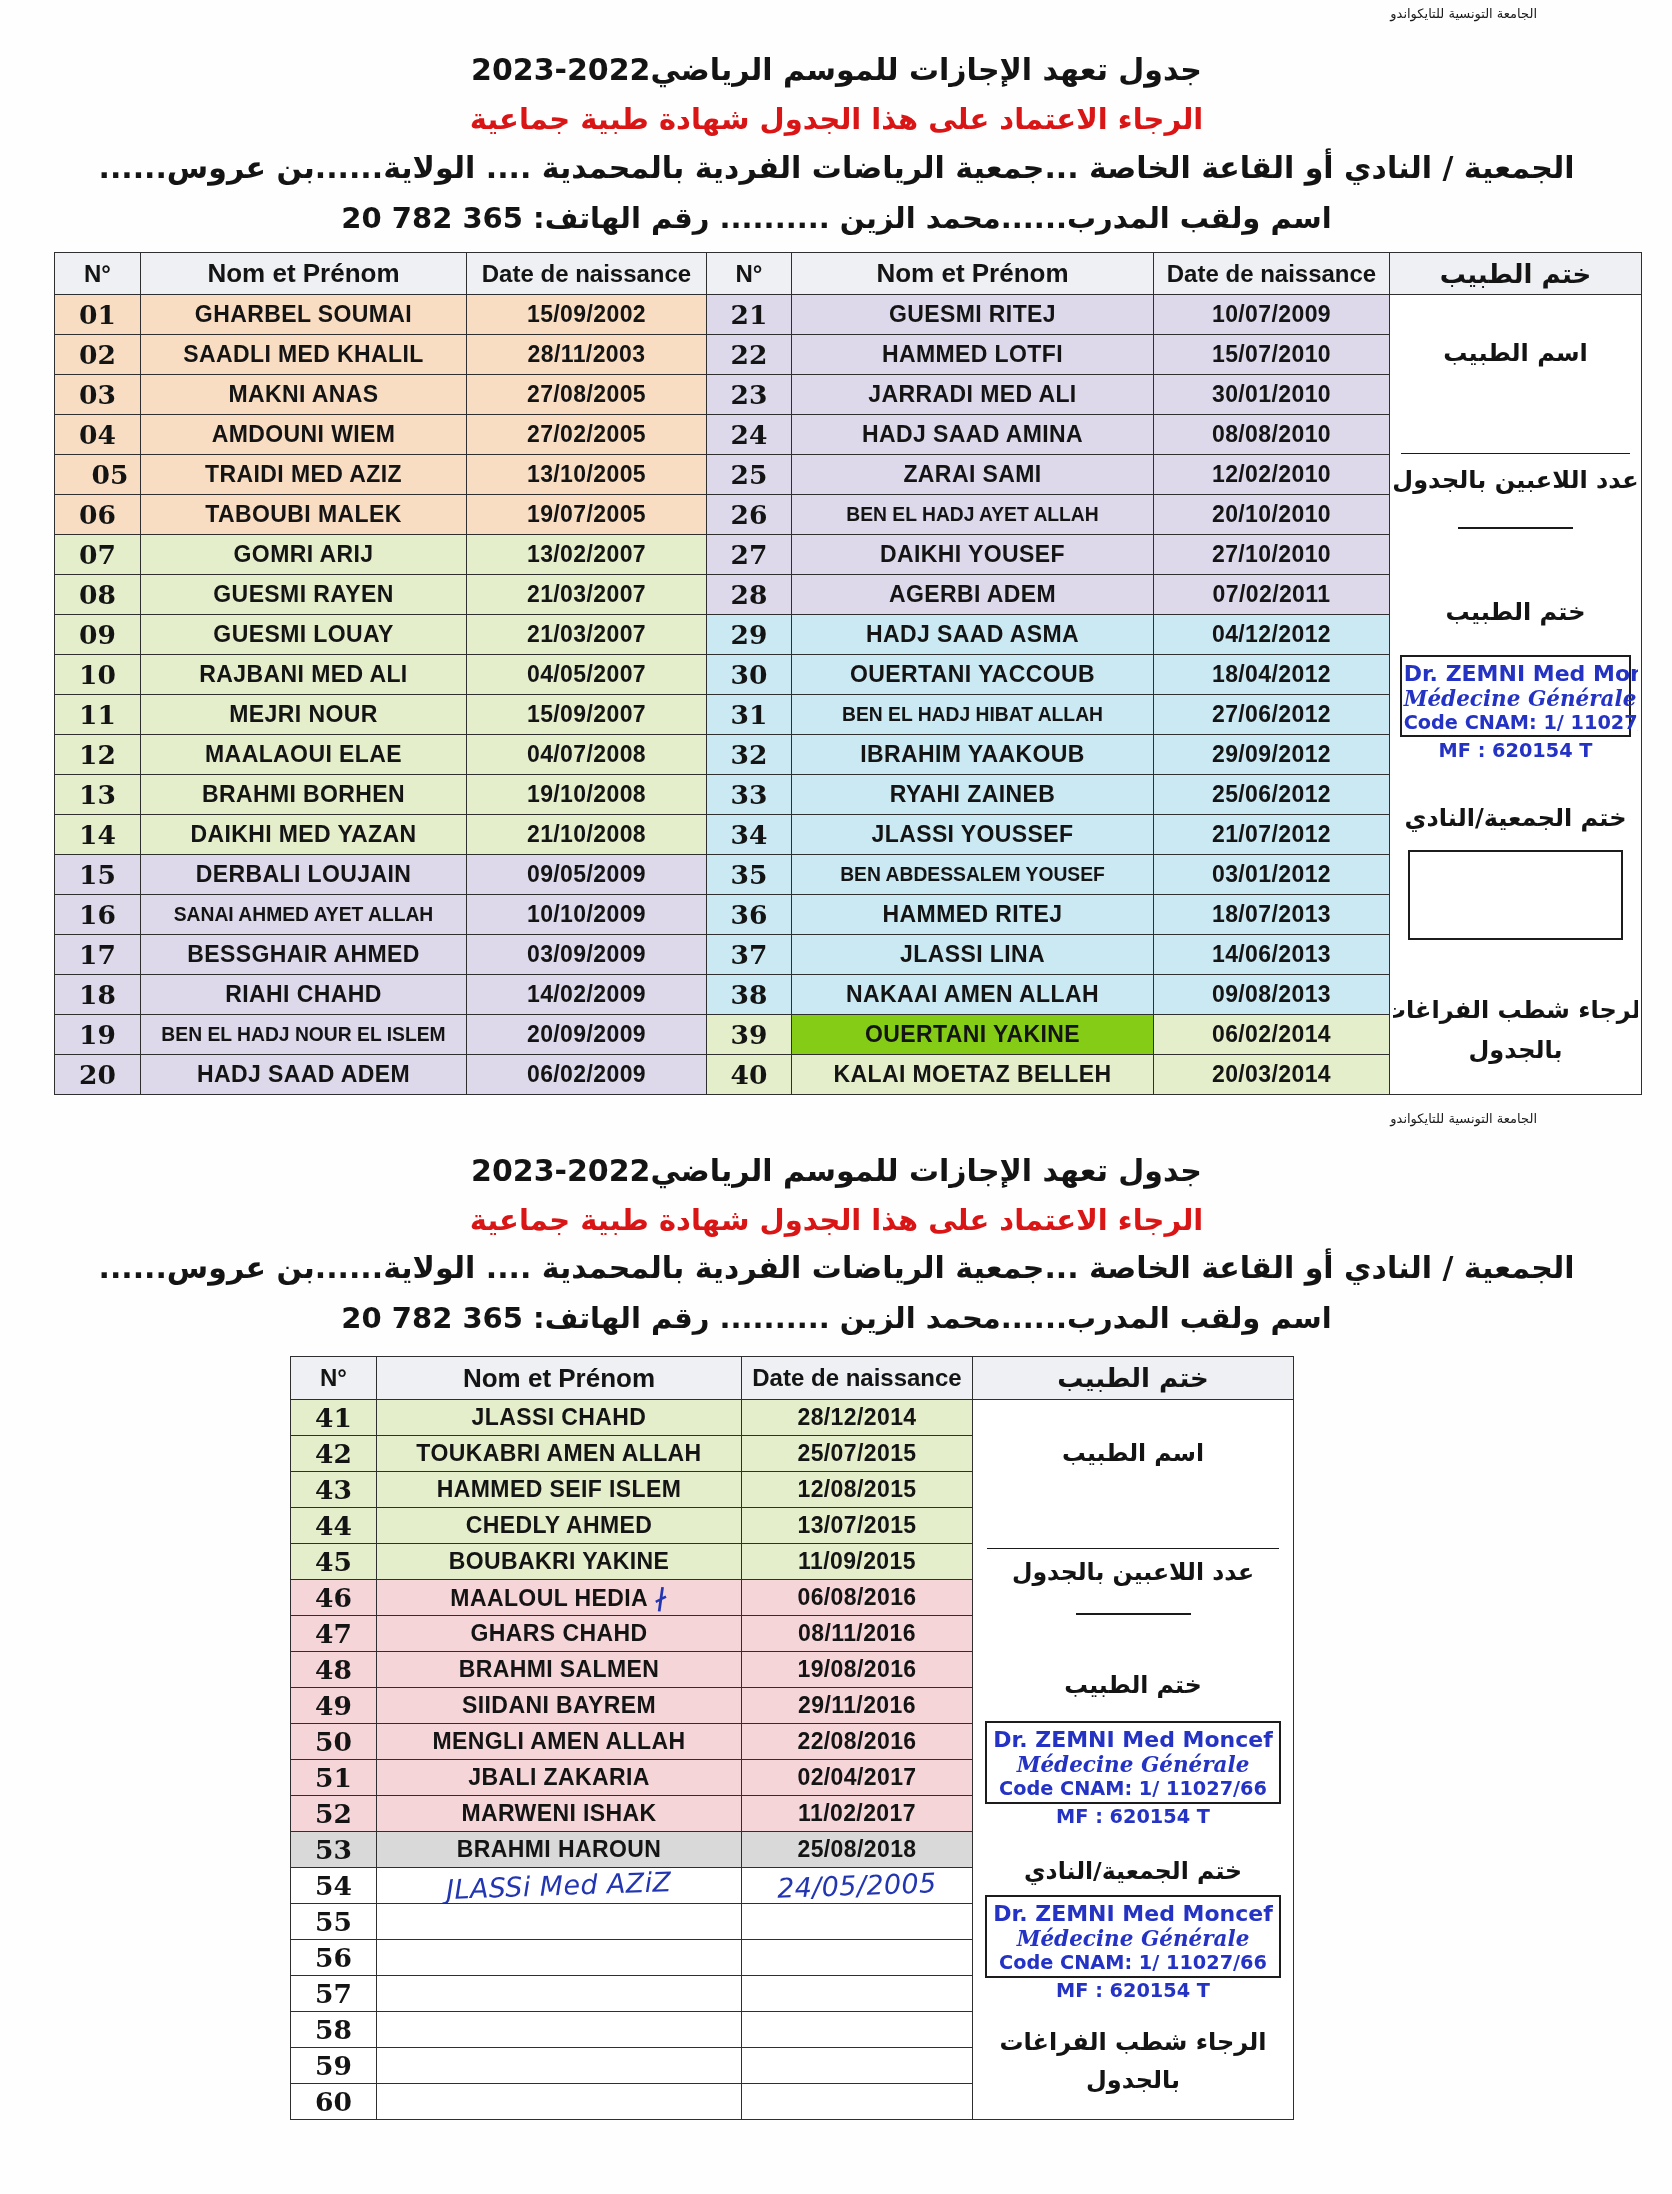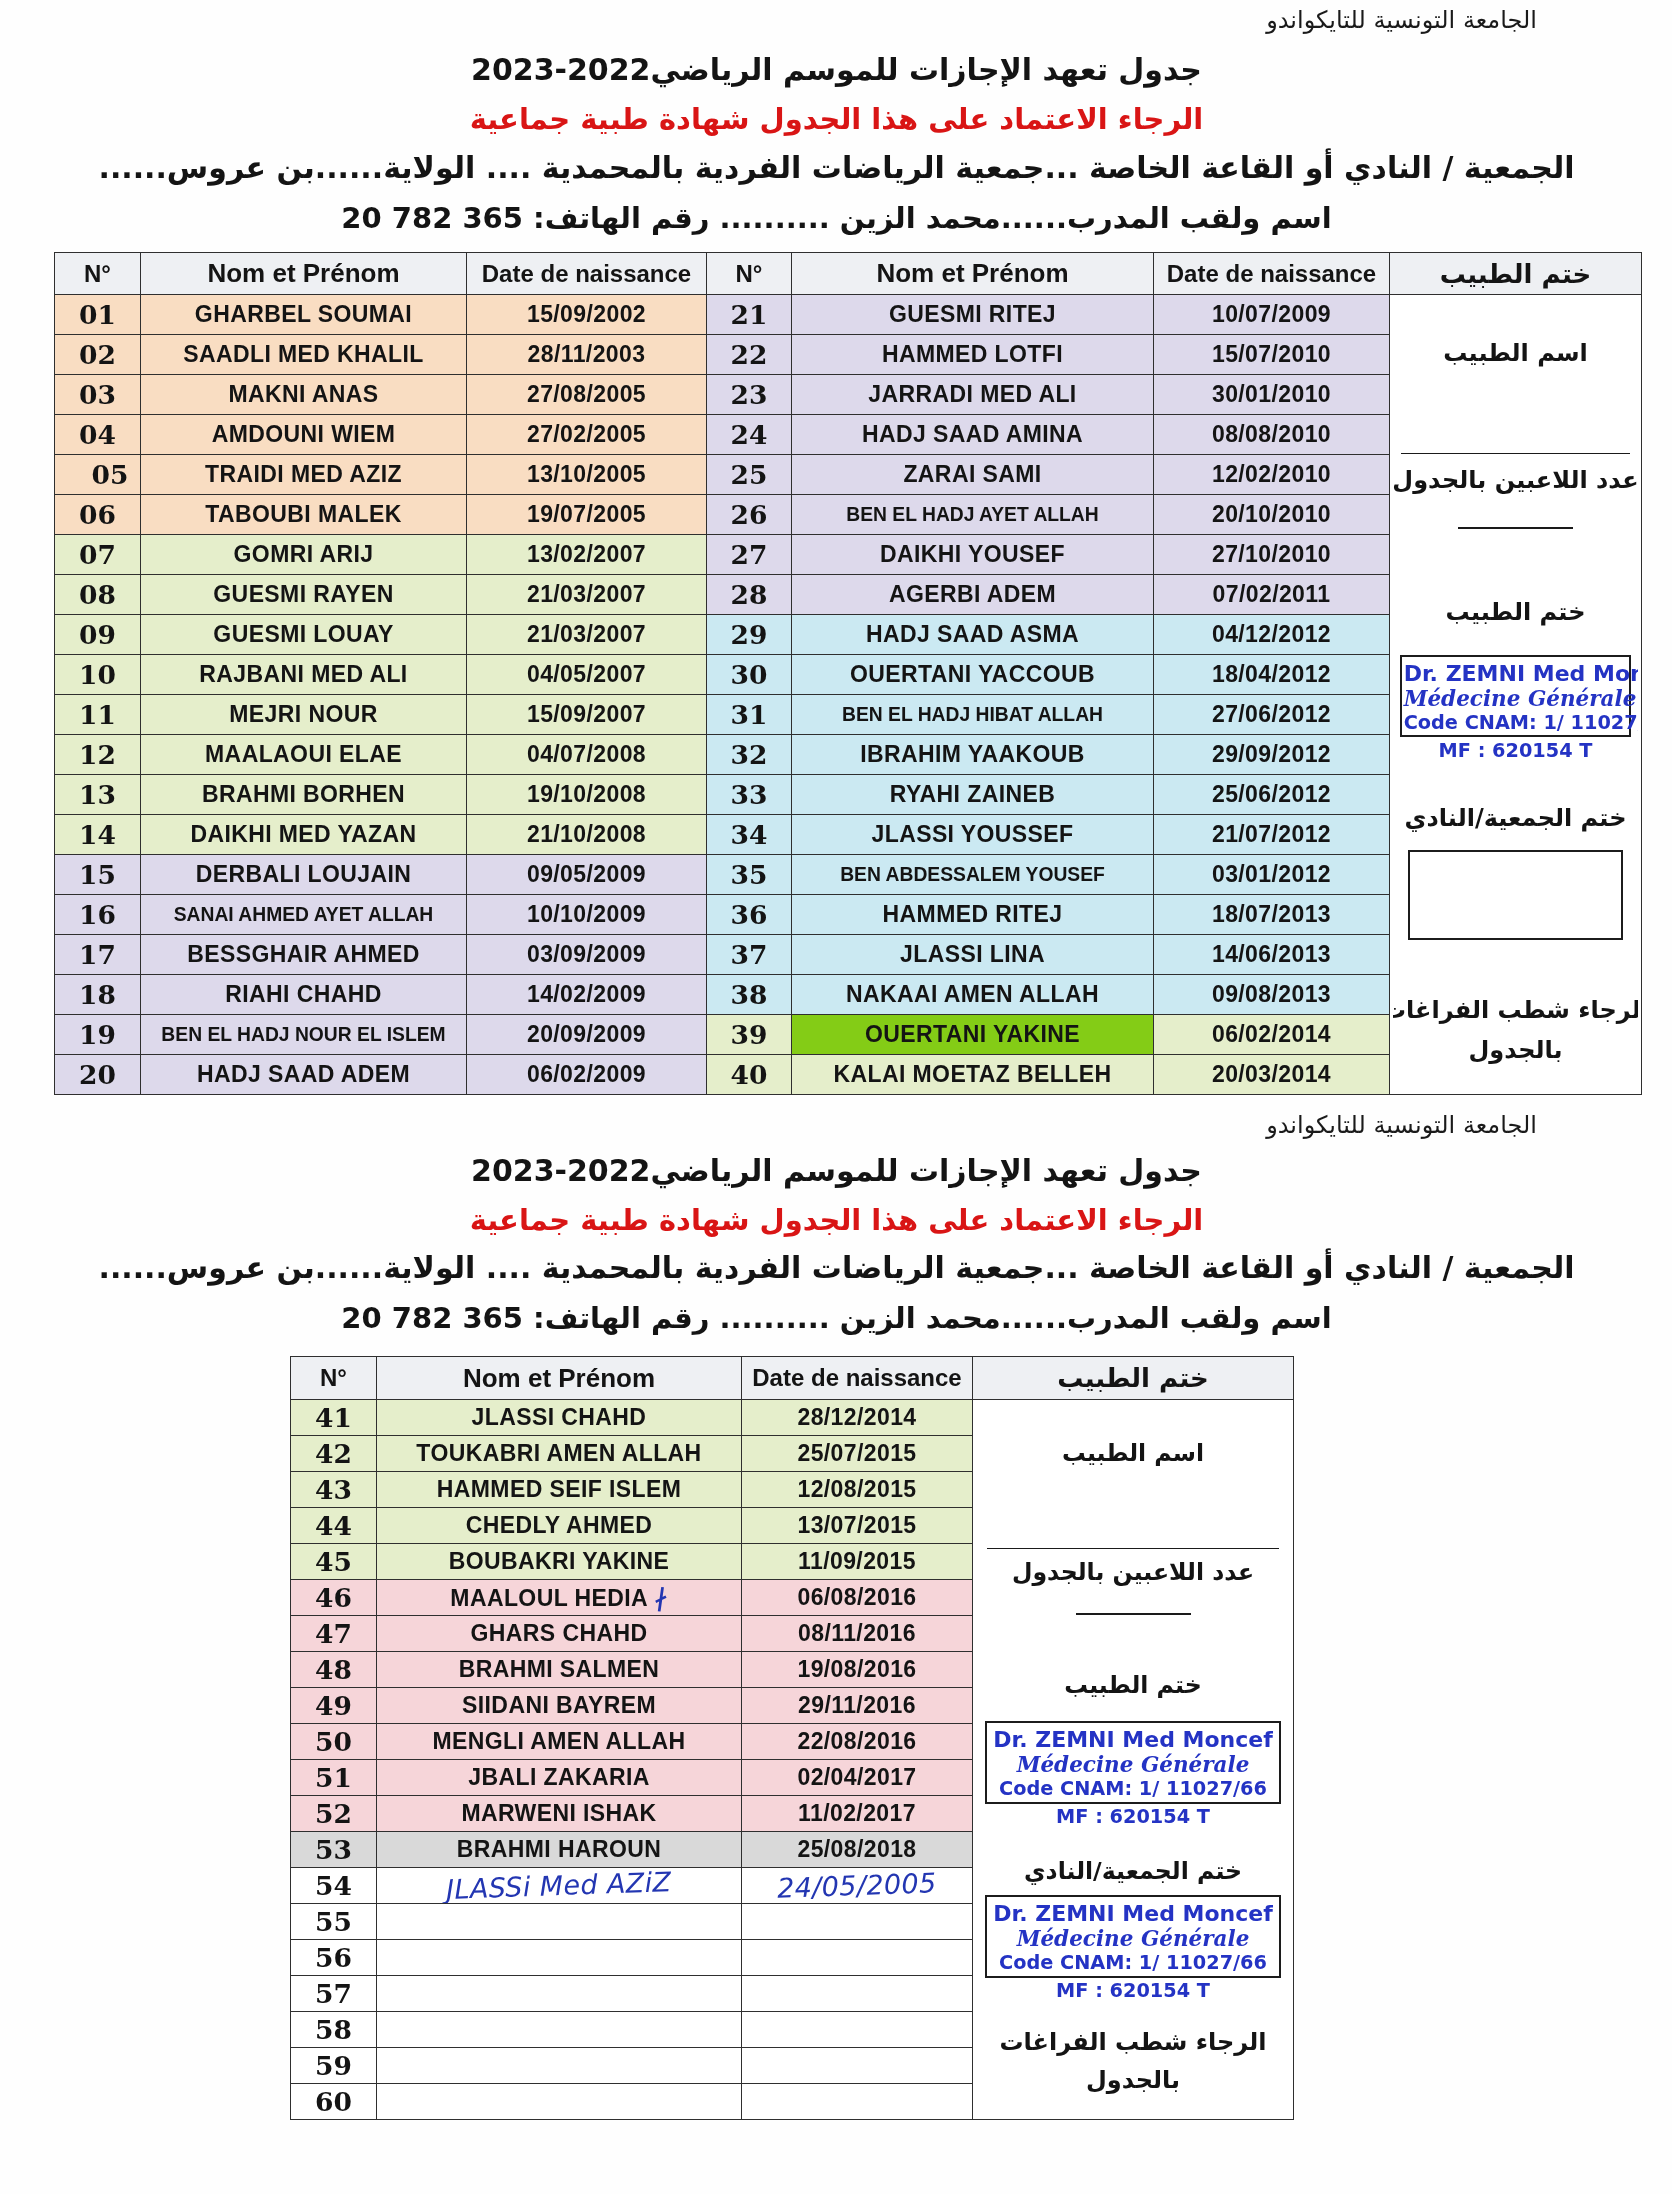--- a/index.html
+++ b/index.html
@@ -1,20 +1,20 @@
 <!DOCTYPE html>
 <html lang="ar" style="font-size:11.5px"><head>
 <meta charset="utf-8">
 <style>
   html,body{margin:0;padding:0;background:#ffffff;}
   .page{position:relative;width:1673px;height:2194px;background:#fefefe;overflow:hidden;
         font-family:"Liberation Sans",sans-serif;color:#141414;}
 
   
-  .org-line{position:absolute;right:136px;font-size:24px;font-family:"DejaVu Sans",sans-serif;
+  .org-line{position:absolute;right:136px;font-size:13px;font-family:"DejaVu Sans",sans-serif;
             color:#1a1a1a;white-space:nowrap;}
   .h-center{position:absolute;left:0;width:1673px;text-align:center;font-family:"DejaVu Sans",sans-serif;
             font-weight:bold;white-space:nowrap;}
   .h-title{font-size:30px;}
   .h-notice{font-size:29px;color:#d91515;}
   .h-club{font-size:30px;}
   .h-coach{font-size:29px;}
 
   
   table.roster{position:absolute;border-collapse:collapse;table-layout:fixed;background:#fff;}

